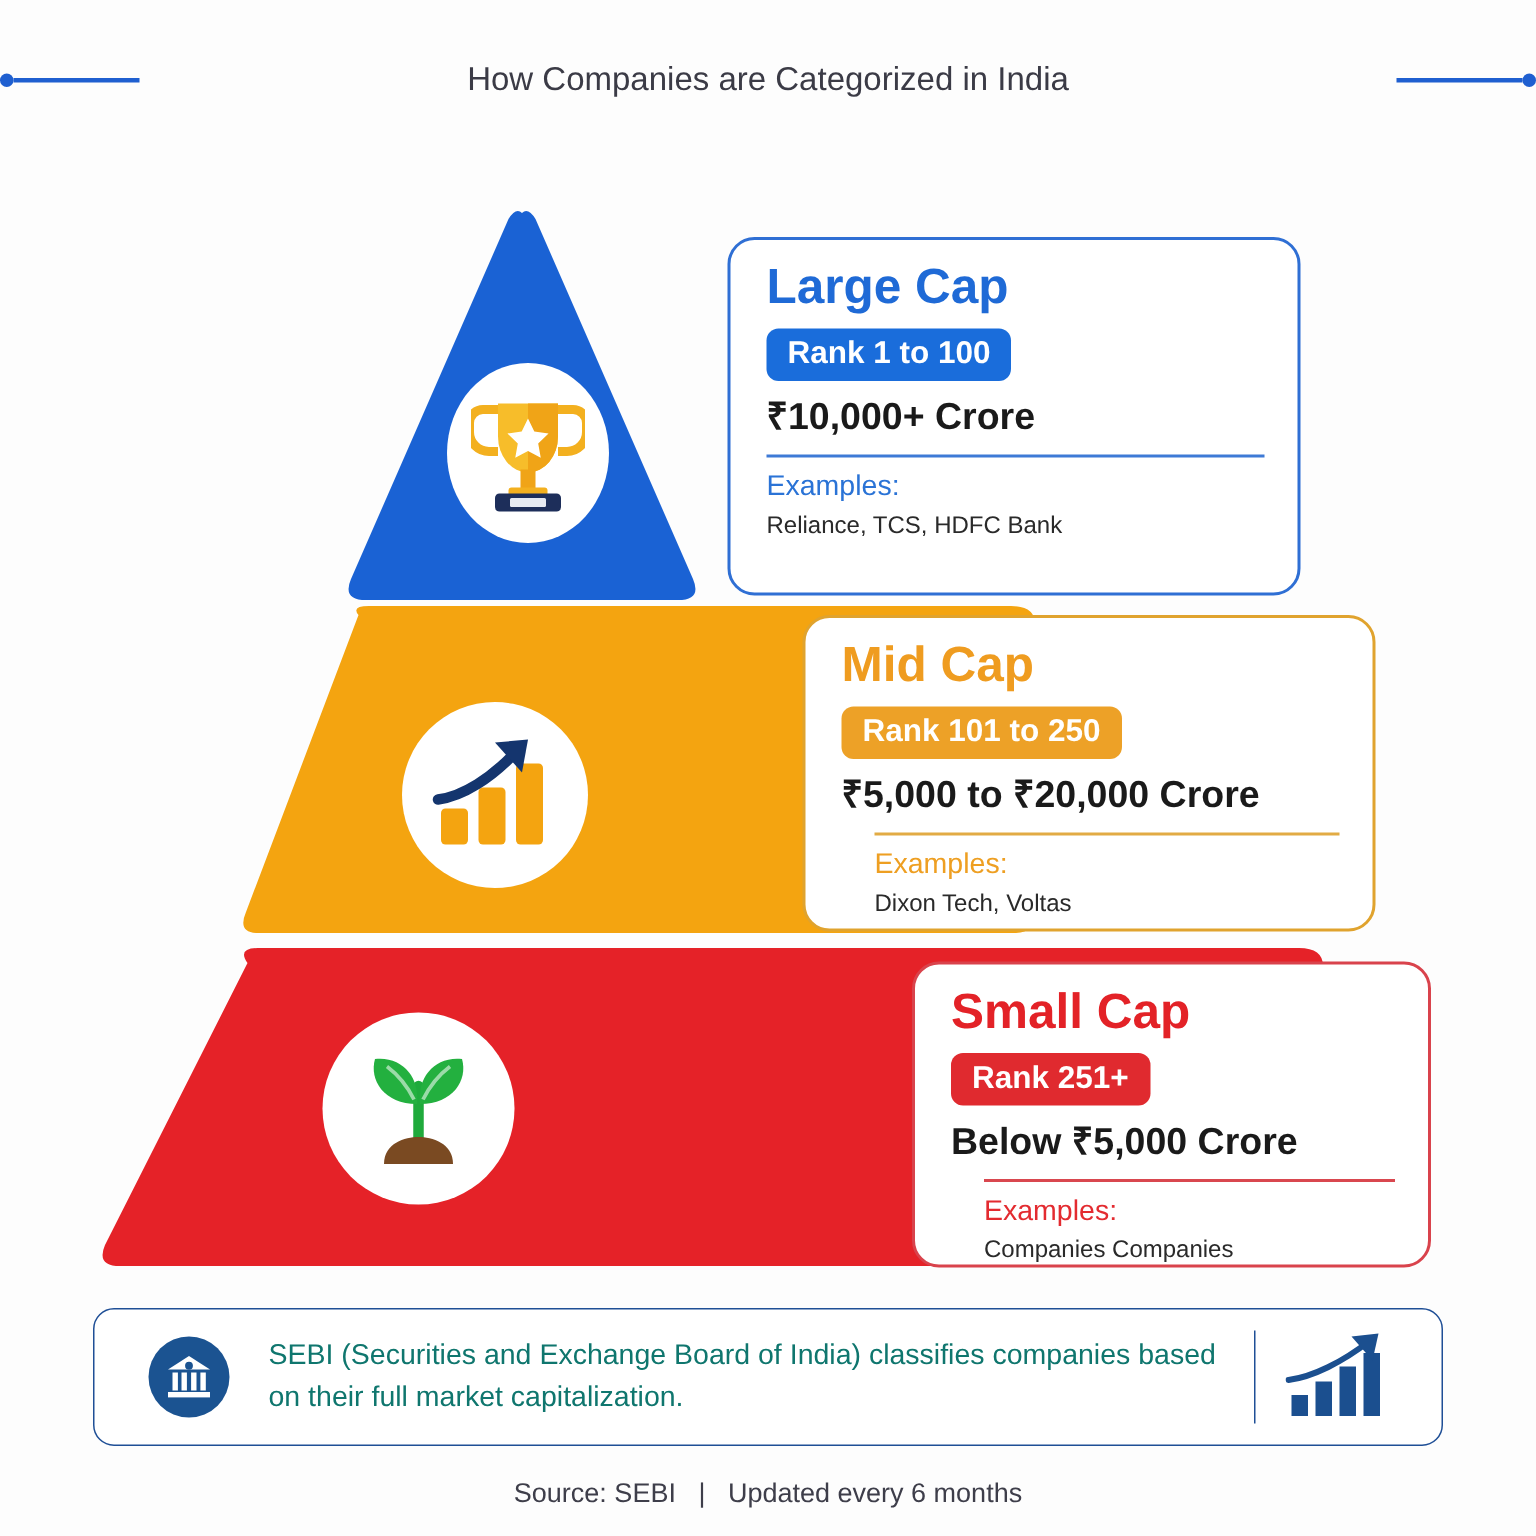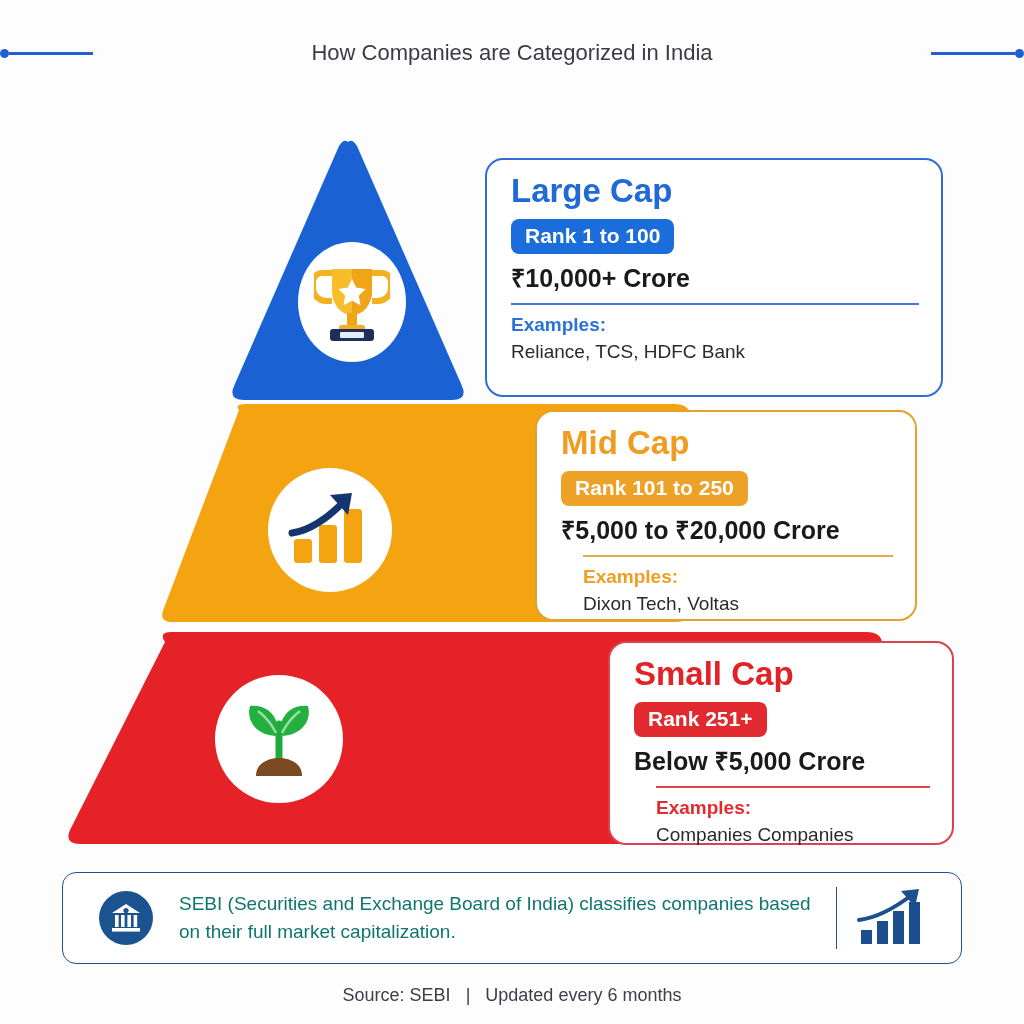--- a/index.html
+++ b/index.html
@@ -90,21 +90,21 @@
   .bubble-small { width: 128px; height: 128px; left: 215px; top: 675px; }
 
   
   .card {
     position: absolute;
     background: #ffffff;
     border-radius: 18px;
     box-sizing: border-box;
   }
   .card-large {
-    left: 485px; top: 158px; width: 458px; height: 239px;
+    left: 485px; top: 158px; width: 382px; height: 239px;
     border: 2px solid #2f6fd4;
   }
   .card-mid {
     left: 535px; top: 410px; width: 382px; height: 211px;
     border: 2px solid #e0a32e;
   }
   .card-small {
     left: 608px; top: 641px; width: 346px; height: 204px;
     border: 2px solid #d9434c;
   }
@@ -148,30 +148,30 @@
     height: 2px;
     width: 100%;
   }
   .divider.blue   { background: #3e7ad6; }
   .divider.orange { background: #e2ab44; }
   .divider.red    { background: #d9474f; }
 
   .ex-label {
     margin-top: 10px;
     font-size: 19px;
-    font-weight: bold;
+    font-weight: normal;
     line-height: 1.1;
   }
   .ex-label.blue   { color: #2a73d6; }
   .ex-label.orange { color: #ee9f22; }
   .ex-label.red    { color: #e32b30; }
 
   .ex-value {
     margin-top: 5px;
-    font-size: 19px;
+    font-size: 16px;
     color: #2a2a2a;
     line-height: 1.2;
     white-space: nowrap;
   }
 
   
   .card-mid .ex-block,
   .card-small .ex-block { margin-left: 22px; }
   .card-mid .divider,
   .card-small .divider { width: calc(100% - 22px); margin-left: 22px; }

